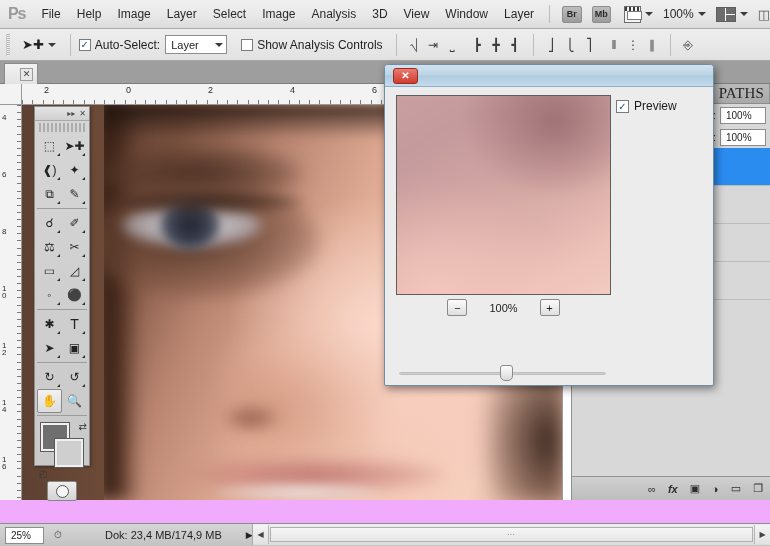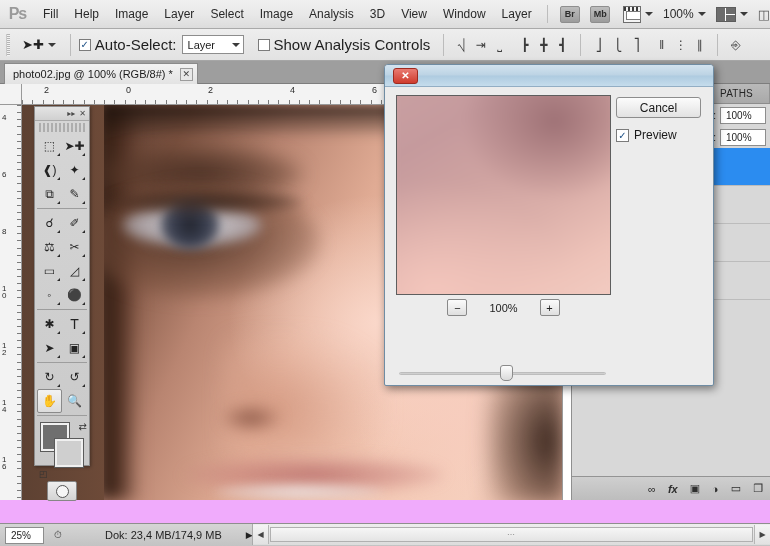--- a/index.html
+++ b/index.html
@@ -94,21 +94,21 @@
   .tool-swatch {
     display: flex; align-items: center; padding: 0 6px;
   }
   .move-ico { font-size: 13px; color: #222; }
   .opt-sep { width: 1px; height: 22px; background: #bcbcbc; margin: 0 8px; }
   .chk {
     width: 12px; height: 12px; border: 1px solid #7b7b7b; background: #fff;
     display: inline-flex; align-items: center; justify-content: center;
     font-size: 10px; color: #1c4f85; margin-right: 4px;
   }
-  .opt-label { font-size: 15px; color: #1e1e1e; margin-right: 5px; }
+  .opt-label { font-size: 12px; color: #1e1e1e; margin-right: 5px; }
   .combo {
     height: 19px; min-width: 62px; background: #fff;
     border: 1px solid #8d8d8d; display: flex; align-items: center;
     justify-content: space-between; padding: 0 3px 0 5px; font-size: 11px;
   }
   .align-ico {
     width: 17px; height: 17px; margin: 0 1px;
     display: flex; align-items: center; justify-content: center;
     font-size: 12px; color: #3c3c3c;
   }
@@ -308,22 +308,23 @@
     position: absolute; left: 571px; top: 84px; width: 199px; height: 416px;
     background: #d8d8d8; border-left: 1px solid #8f8f8f;
   }
   .rp-tabs {
     display: flex; height: 20px;
     background: linear-gradient(to bottom,#b9b9b9,#a9a9a9);
     border-bottom: 1px solid #8c8c8c;
   }
   .rp-tab {
     flex: 1; display: flex; align-items: center; justify-content: center;
-    font-size: 10px; color: #252525; letter-spacing: .2px;
+    font-size: 15px; color: #252525; letter-spacing: .2px;
     border-right: 1px solid #939393;
+    font-family: Liberation Serif, serif;
   }
   .rp-tab.active { background: linear-gradient(to bottom,#dedede,#d3d3d3); }
   .rp-row {
     display: flex; align-items: center; justify-content: flex-end;
     height: 22px; padding: 0 4px; gap: 4px;
   }
   .rp-row .lbl { font-size: 10px; color: #222; }
   .rp-field {
     width: 46px; height: 17px; background: #fff; border: 1px solid #8d8d8d;
     display: flex; align-items: center; padding-left: 5px; font-size: 10px;
@@ -492,21 +493,21 @@
   }
   .dlg-chk-row .cl { font-size: 12px; color: #1a1a1a; }
 </style>
 </head>
 <body>
 
 <div id="app">
 
   <div class="menubar">
     <div class="ps-logo">Ps</div>
-    <div class="menu-item">Fill</div>
+    <div class="menu-item">File</div>
     <div class="menu-item">Help</div>
     <div class="menu-item">Image</div>
     <div class="menu-item">Layer</div>
     <div class="menu-item">Select</div>
     <div class="menu-item">Image</div>
     <div class="menu-item">Analysis</div>
     <div class="menu-item">3D</div>
     <div class="menu-item">View</div>
     <div class="menu-item">Window</div>
     <div class="menu-item">Layer</div>
@@ -556,21 +557,20 @@
     <div style="width:6px"></div>
     <div class="align-ico">‖</div>
     <div class="align-ico">⋮</div>
     <div class="align-ico">∥</div>
     <div class="opt-sep"></div>
     <div class="align-ico">⎆</div>
   </div>
 
   <div class="tabstrip">
     <div class="doctab">
-      <span>photo02.jpg @ 100% (RGB/8#) *</span>
       <span class="tabclose">✕</span>
     </div>
   </div>
 
   <div class="ruler-corner"></div>
   <div class="ruler-h" id="rulerH">
       <div class="tickH" style="left: 0px; height: 4px;"></div>
       <div class="tickH" style="left: 10.25px; height: 4px;"></div>
       <div class="tickH" style="left: 20.5px; height: 4px;"></div>
       <div class="tickH" style="left: 30.75px; height: 4px;"></div>
@@ -846,21 +846,20 @@
       <div class="pv-controls">
         <div class="pv-btn">−</div>
         <div class="pv-pct">100%</div>
         <div class="pv-btn">+</div>
       </div>
       <div class="slider-wrap">
         <div class="slider-track"></div>
         <div class="slider-thumb" id="sliderThumb" style="left: 100.88px;"></div>
       </div>
       <div class="dlg-right">
-        <div class="dlg-btn">Cancel</div>
         <div class="dlg-chk-row">
           <span class="dlg-chk">✓</span>
           <span class="cl">Preview</span>
         </div>
       </div>
     </div>
   </div>
 
 </div>
 

